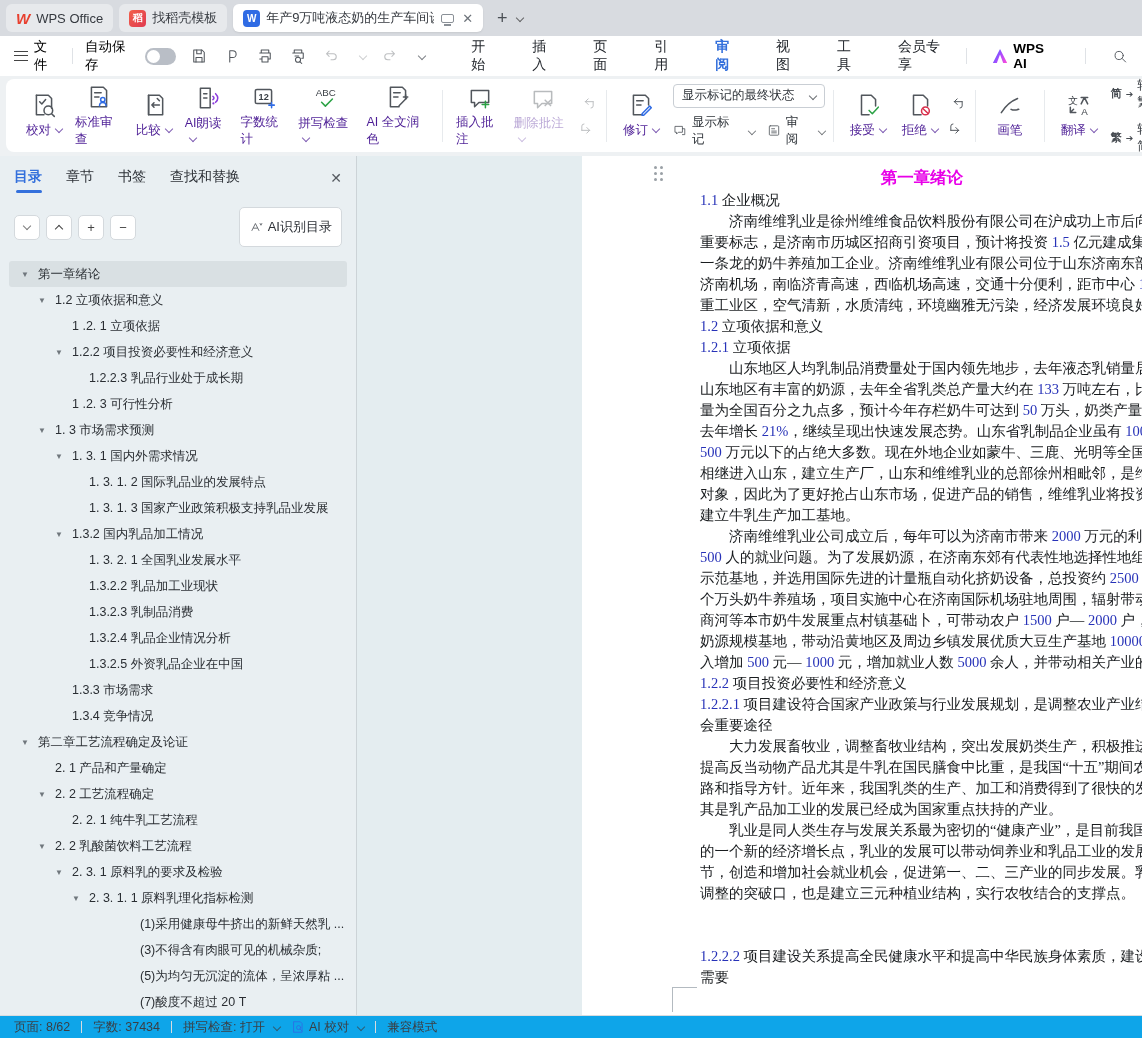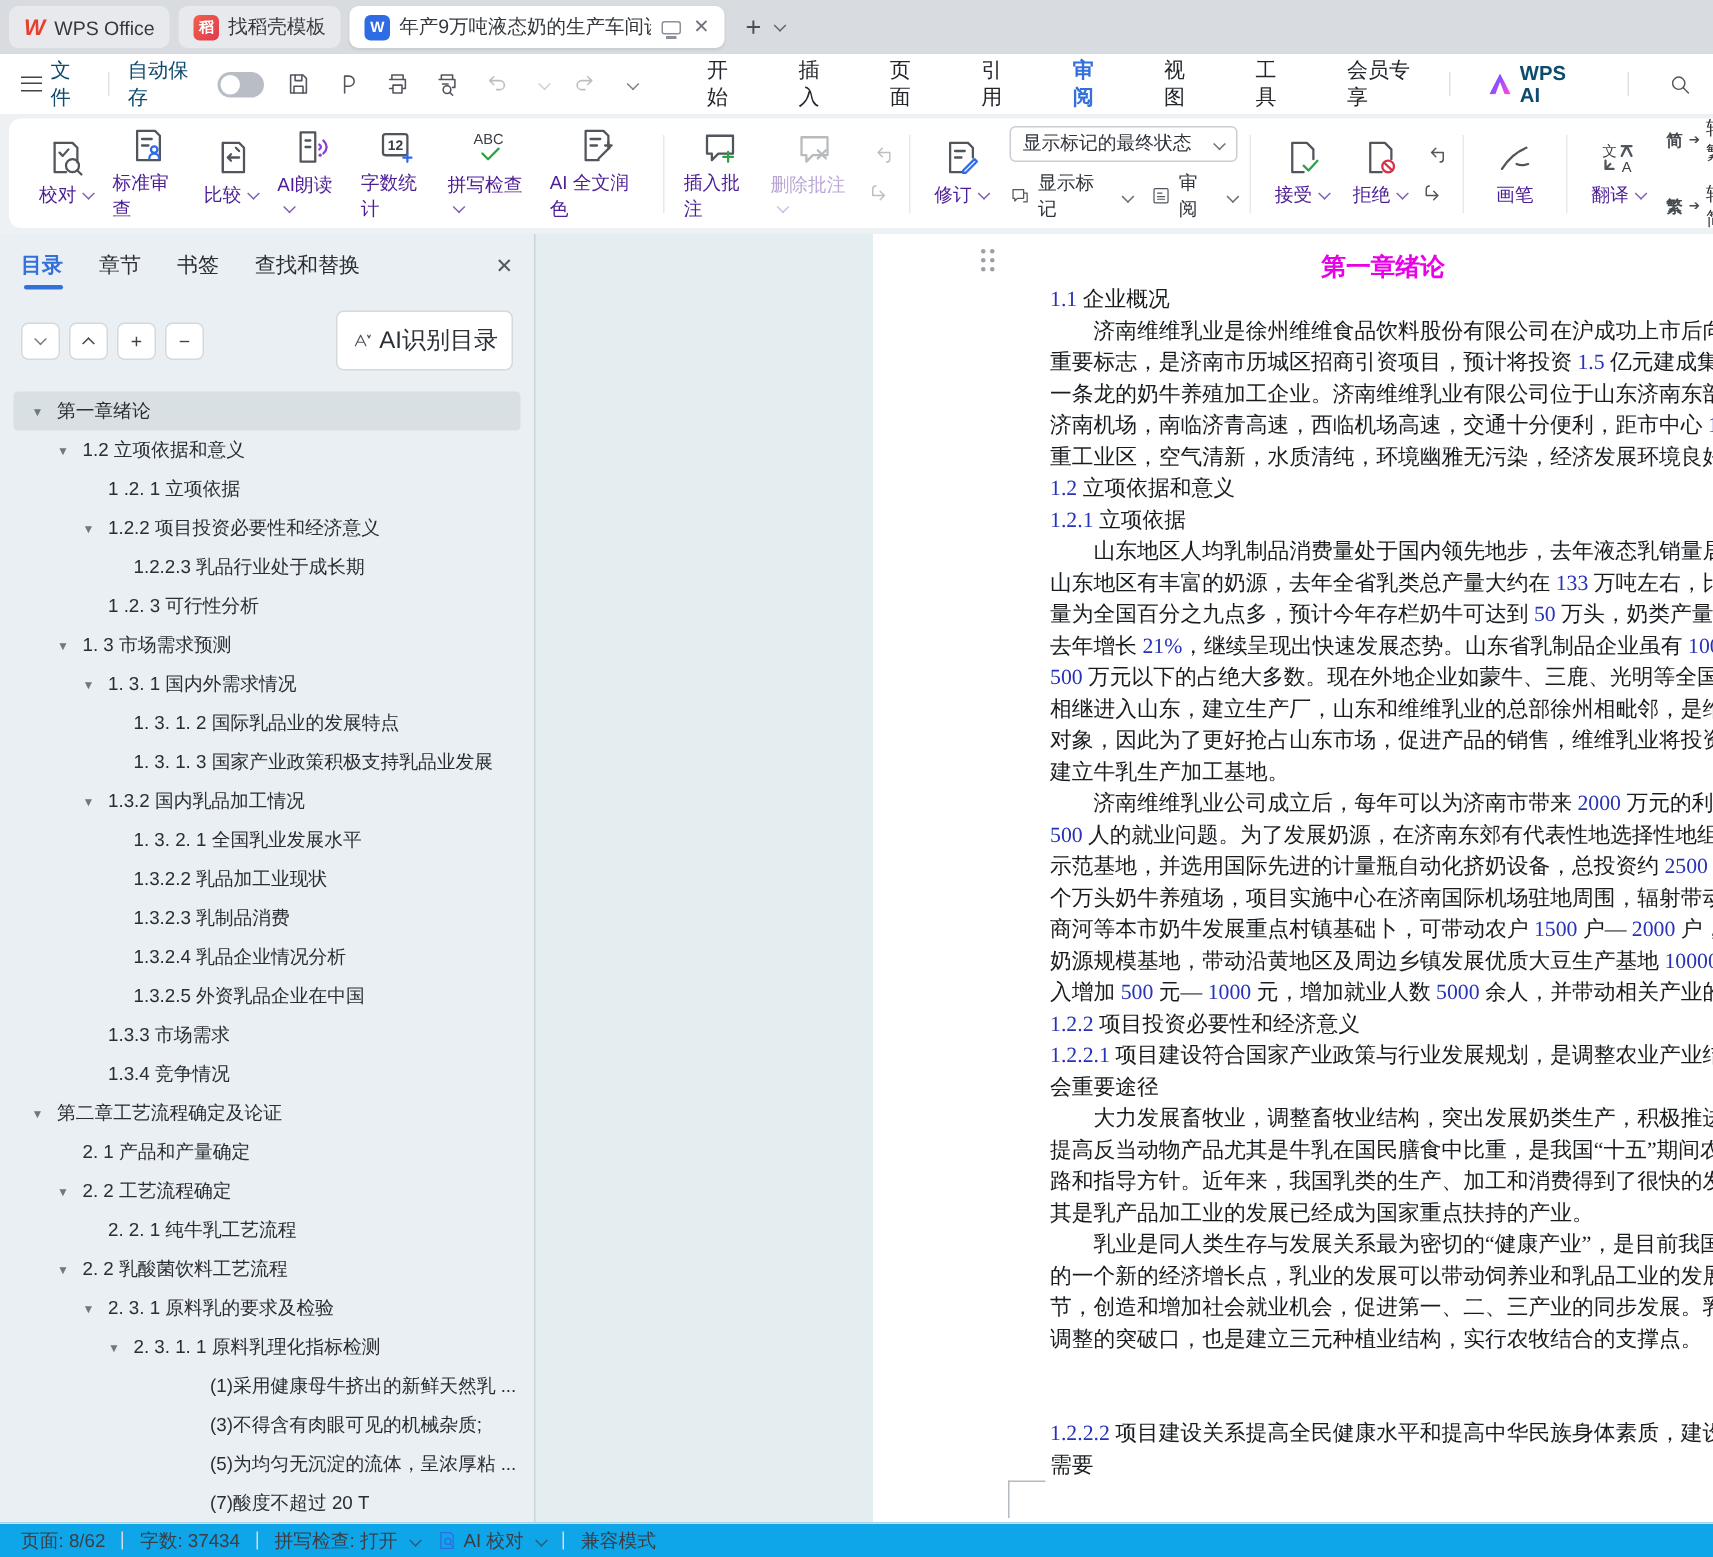--- a/index.html
+++ b/index.html
@@ -23,21 +23,21 @@
   .monitor { width:13px; height:9px; border:1.3px solid #8a9097; border-radius:2px; position:relative; }
   .monitor::after { content:""; position:absolute; left:2px; right:2px; bottom:-4px; height:1.3px; background:#8a9097; }
   .xclose { font-size:13px; color:#6d737a; margin-left:8px; font-family:"DejaVu Sans",sans-serif; }
   .newtab { font-size:18px; color:#4a4f55; margin:0 4px 0 8px; }
   .cv { display:inline-block; width:6px; height:6px; border-right:1.2px solid currentColor;
         border-bottom:1.2px solid currentColor; transform:rotate(45deg); margin-left:5px;
         vertical-align:2px; opacity:.7; }
 
   
   .menubar { height:40px; background:#fff; display:flex; align-items:center; padding:0 14px; font-size:13.5px; }
-  .mitem { display:flex; align-items:center; color:#0c4a6e; }
+  .mitem { display:flex; align-items:center; color:#000000; }
   .hamb { width:14px; height:10px; border-top:1.6px solid #444; border-bottom:1.6px solid #444;
           position:relative; margin-right:6px; }
   .hamb::after { content:""; position:absolute; left:0; right:0; top:2.8px; height:1.6px; background:#444; }
   .vdiv { width:1px; height:16px; background:#dfe2e6; margin:0 12px; }
   .toggle { width:32px; height:17px; border-radius:9px; background:#b9bec6; position:relative; margin-left:7px; }
   .toggle::after { content:""; position:absolute; left:2px; top:2px; width:13px; height:13px;
                    border-radius:50%; background:#fff; }
   .qicons { display:flex; align-items:center; gap:15px; margin-left:14px; color:#494e55; }
   .qicons svg { display:block; }
   .dis { opacity:.38; }
@@ -84,21 +84,21 @@
                         border-radius:2px; background:#3470dc; }
   .sclose { margin-left:auto; font-size:14px; color:#555a60; padding-bottom:6px; }
   .sctrl { display:flex; align-items:center; padding:6px 14px 0; }
   .cbtn { width:26px; height:25px; background:#fff; border:1px solid #d4d9dd; border-radius:5px;
           display:flex; align-items:center; justify-content:center; margin-right:6px;
           color:#444; font-size:13px; }
   .cbtn .cv { margin:0; }
   .cbtn .cvu { display:inline-block; width:6px; height:6px; border-left:1.2px solid currentColor;
                border-top:1.2px solid currentColor; transform:rotate(45deg); margin-top:3px; }
   .aibtn { margin-left:auto; height:40px; background:#fff; border:1px solid #d4d9dd; border-radius:5px;
-           display:flex; align-items:center; padding:0 9px; font-size:16px; color:#2c3036; gap:5px; }
+           display:flex; align-items:center; padding:0 9px; font-size:13px; color:#2c3036; gap:5px; }
   .toclist { margin-top:14px; }
   .toc-row { height:26px; display:flex; align-items:center; margin:0 9px; border-radius:3px;
              font-size:12.5px; color:#2a2e33; white-space:nowrap; overflow:hidden; }
   .toc-row.sel { background:#d9e0e3; }
   .toc-arrow { width:17px; font-size:8px; color:#70777d; flex:none; }
   .toc-label { overflow:hidden; white-space:nowrap; }
 
   
   .page { position:absolute; left:582px; top:0; width:680px; height:100%; background:#fff; }
   .handle { position:absolute; left:72px; top:10px; display:grid;

